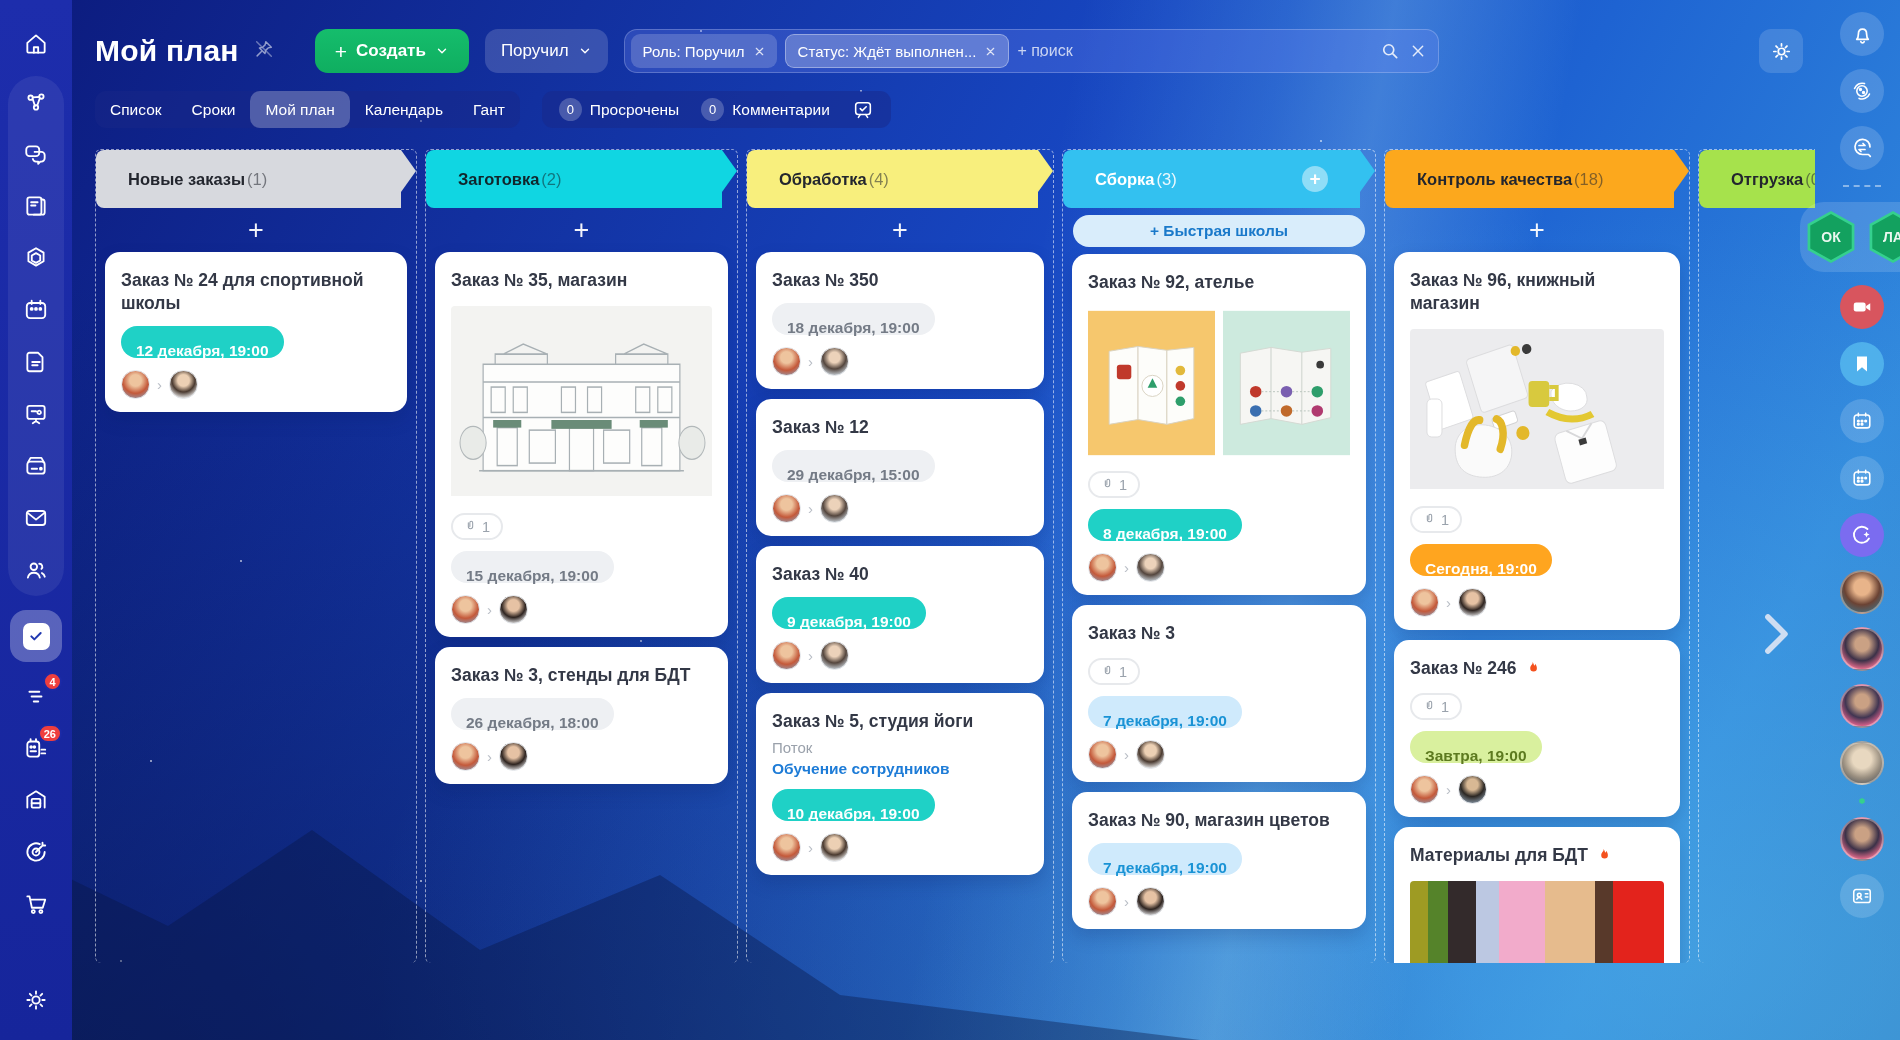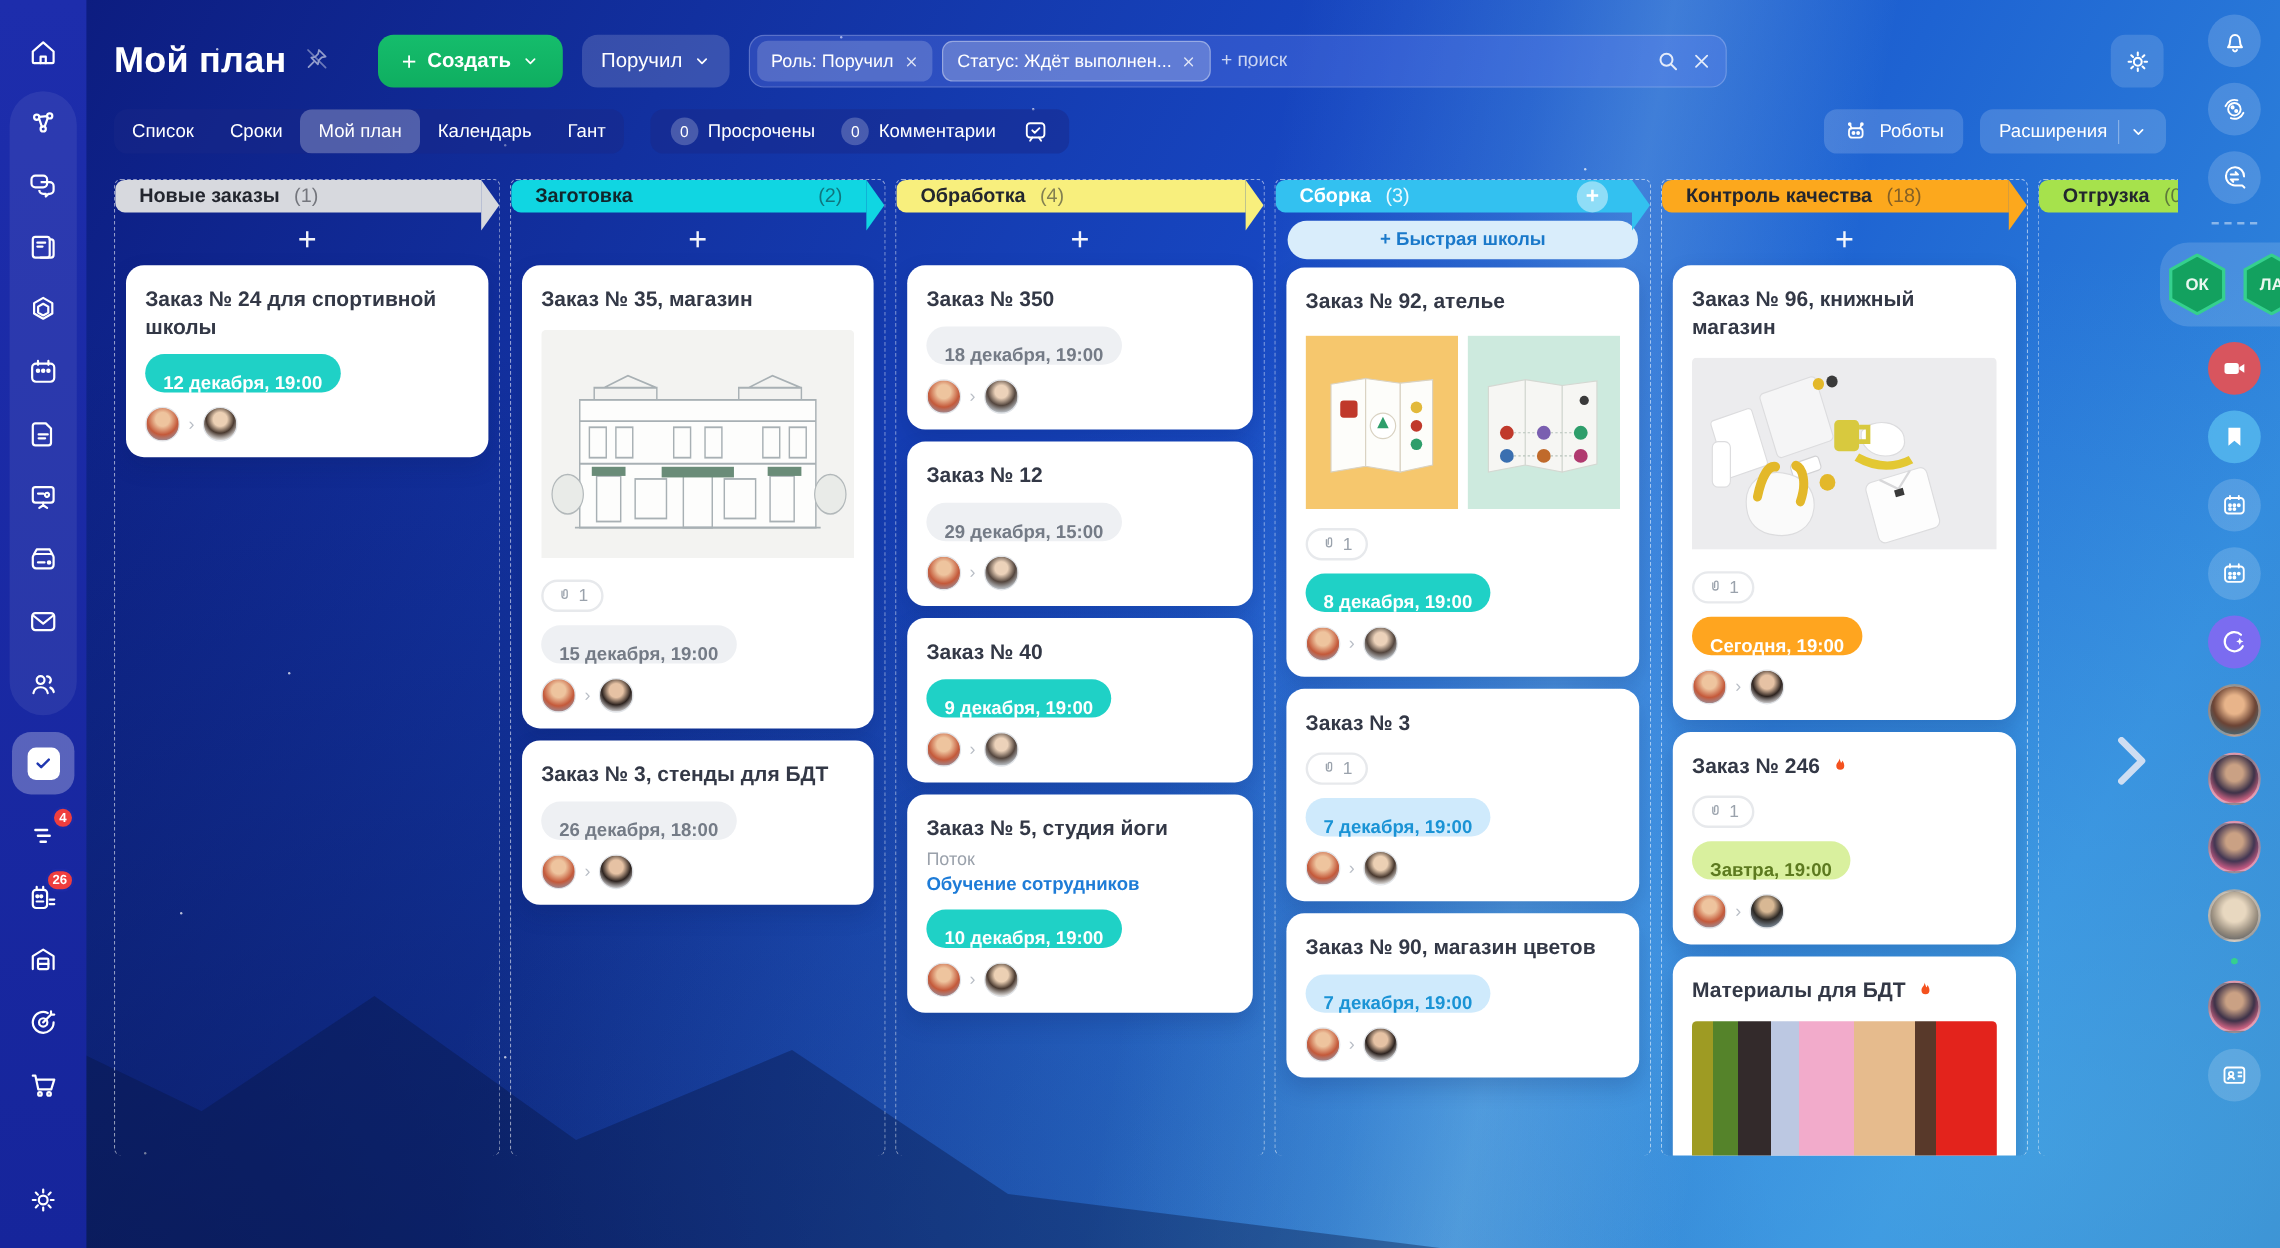--- a/index.html
+++ b/index.html
@@ -87,27 +87,27 @@
   .cnum { width:23px; height:23px; border-radius:50%; background:rgba(255,255,255,.22); font-size:13px;
     display:flex; align-items:center; justify-content:center; }
   .tb-right { margin-left:auto; display:flex; align-items:center; gap:14px; margin-right:10px; }
   .btn-sm { height:37px; border-radius:11px; font-size:15.5px; }
   .vdiv { width:1px; height:20px; background:rgba(255,255,255,.35); }
 
   
   .board { display:flex; gap:8px; margin-top:21px; height:814px; }
   .col { position:relative; flex:0 0 auto; border:1px dashed rgba(255,255,255,.55); border-bottom:none;
     border-radius:6px; overflow:hidden; }
-  .col-head { position:relative; height:27px; display:flex; align-items:center; gap:12px;
-    padding:0 20px; margin-right:15px; border-radius:8px 0 0 8px; font-size:16.5px; font-weight:700; cursor:pointer; }
+  .col-head { position:relative; height:58px; display:flex; align-items:center; gap:2px;
+    padding:0 32px; margin-right:15px; border-radius:8px 0 0 8px; font-size:16.5px; font-weight:700; cursor:pointer; }
   .col-head:after { content:""; position:absolute; left:100%; top:0;
     border-top:21px solid transparent; border-bottom:21px solid transparent; border-left:15px solid var(--hc); }
   .col-count { font-weight:400; opacity:.55; }
   .ch-gray  { --hc:#d7d9de; background:var(--hc); color:#23262e; }
-  .ch-cyan  { --hc:#10d6e2; background:var(--hc); color:#11262c;justify-content:space-between; }
+  .ch-cyan  { --hc:#10d6e2; background:var(--hc); color:#11262c; }
   .ch-yellow{ --hc:#f8ef7d; background:var(--hc); color:#23262e; }
   .ch-blue  { --hc:#33c1f0; background:var(--hc); color:#fff; }
   .ch-blue .col-count { opacity:.9; }
   .ch-orange{ --hc:#fca81d; background:var(--hc); color:#23262e; }
   .ch-lime  { --hc:#a6e24c; background:var(--hc); color:#23262e; }
   .head-plus { margin-left:auto; width:26px; height:26px; border-radius:50%; background:rgba(255,255,255,.45);
     color:#fff; display:flex; align-items:center; justify-content:center; font-size:19px; cursor:pointer; }
   .col-add { height:44px; display:flex; align-items:center; justify-content:center;
     color:rgba(255,255,255,.95); font-size:27px; font-weight:300; cursor:pointer; }
   .quick-task { margin:7px 10px; height:32px; border-radius:17px; background:#d9edfb; color:#1a79ca;
@@ -350,40 +350,20 @@
         <span class="cnum">0</span>
         <span>Комментарии</span>
       </span>
       <span class="counter">
         <svg width="22" height="22" viewBox="0 0 24 24" fill="none" stroke="#fff" stroke-width="1.7" stroke-linecap="round" stroke-linejoin="round">
             <rect x="4" y="4" width="16" height="13" rx="3"></rect>
             <path d="M9 10.5l2.2 2.2L15.5 8.5M9 17l-2 3M15 17l2 3"></path>
           </svg>
       </span>
     </div>
-    <div class="tb-right">
-      <button class="btn btn-glass btn-sm">
-        <svg width="21" height="21" viewBox="0 0 24 24" fill="none" stroke="#fff" stroke-width="1.7" stroke-linecap="round" stroke-linejoin="round">
-            <rect x="5.5" y="9" width="13" height="9" rx="3"></rect>
-            <path d="M8 9L6.5 5.5M16 9l1.5-3.5"></path>
-            <circle cx="6.2" cy="5" r=".9" fill="#fff"></circle>
-            <circle cx="17.8" cy="5" r=".9" fill="#fff"></circle>
-            <circle cx="9.8" cy="13.5" r="1" fill="#fff"></circle>
-            <circle cx="14.2" cy="13.5" r="1" fill="#fff"></circle>
-          </svg>
-        <span>Роботы</span>
-      </button>
-      <button class="btn btn-glass btn-sm">
-        <span>Расширения</span>
-        <span class="vdiv"></span>
-        <svg width="14" height="14" viewBox="0 0 24 24" fill="none" stroke="#fff" stroke-width="2.4" stroke-linecap="round" stroke-linejoin="round">
-            <path d="M6 9l6 6 6-6"></path>
-          </svg>
-      </button>
-    </div>
   </div>
 
   <div class="board">
 
     <section class="col" style="width:322px">
       <header class="col-head ch-gray">
         <span>Новые заказы</span>
         <span class="col-count">(1)</span>
       </header>
       <div class="col-add">+</div>

